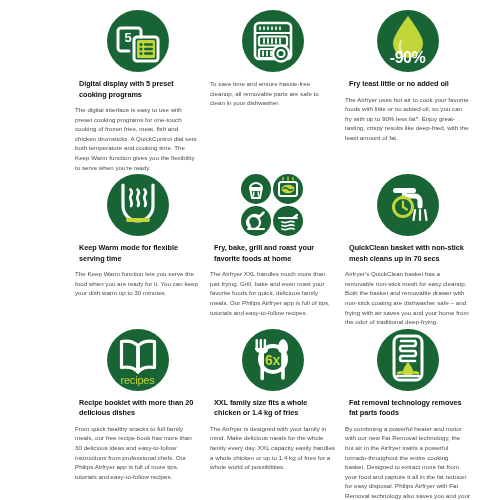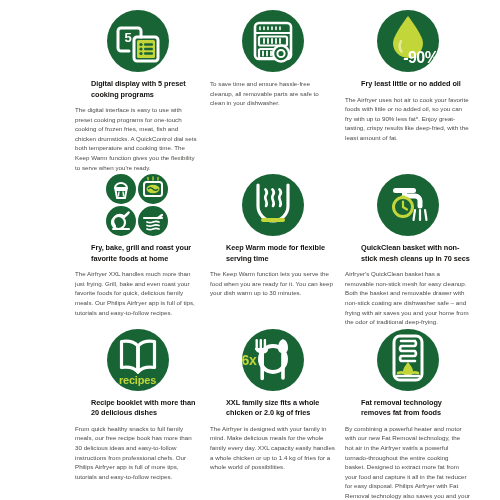--- a/index.html
+++ b/index.html
@@ -65,61 +65,61 @@
     width: 30px;
     height: 30px;
     border-radius: 50%;
   }
   .card-title {
     font-size: 7.3px;
     line-height: 10.5px;
     font-weight: bold;
     color: #14110f;
     letter-spacing: -0.05px;
-    margin: 0 0 5px 16px;
+    margin: 0 0 5px 4px;
   }
   .card-body {
     font-size: 6.2px;
     line-height: 9.6px;
     color: #4c4a48;
     margin: 0;
     letter-spacing: 0.01px;
   }
   svg { display: block; }
   .pct {
     position: absolute;
     bottom: 6px;
     left: 0;
     width: 100%;
-    text-align: right;
+    text-align: center;
     color: #ffffff;
     font-weight: bold;
     font-size: 16px;
     letter-spacing: -0.5px;
     line-height: 1;
   }
   .recipes-word {
     position: absolute;
     bottom: 5px;
     left: 0;
     width: 100%;
     text-align: center;
     color: #c3d639;
-    font-weight: bold;
+    font-weight: normal;
     font-size: 11px;
     line-height: 1;
     letter-spacing: -0.2px;
   }
   .sixx {
     position: absolute;
     top: 50%;
     left: 0;
     width: 100%;
     transform: translateY(-50%);
-    text-align: left;
+    text-align: center;
     color: #c3d639;
     font-weight: bold;
     font-size: 14px;
     line-height: 1;
     letter-spacing: -0.3px;
   }
 </style>
 </head>
 <body>
 
@@ -190,20 +190,38 @@
         <div class="circle">
           <svg width="62" height="62" viewBox="0 0 62 62" aria-hidden="true">
             <path d="M31 6 C31 6 16 25 16 33 a15 15 0 0 0 30 0 C46 25 31 6 31 6 Z" fill="#c3d639"></path>
             <path d="M24 31 C22 35 22.5 39 24.5 41.5" fill="none" stroke="#e4ec9a" stroke-width="2.4" stroke-linecap="round"></path>
           </svg>
           <span class="pct">-90%</span>
         </div>
       </div>
       <h3 class="card-title">Fry least little or no added oil</h3>
       <p class="card-body">The Airfryer uses hot air to cook your favorite foods with little or no added oil, so you can fry with up to 90% less fat*. Enjoy great-tasting, crispy results like deep-fried, with the least amount of fat.</p>
+    </div>
+
+    <div class="card">
+      <div class="icon-wrap">
+        <div class="circle">
+          <svg width="62" height="62" viewBox="0 0 62 62" aria-hidden="true">
+            <path d="M16 11 v21 a15 15 0 0 0 30 0 v-21" fill="none" stroke="#ffffff" stroke-width="3.2" stroke-linecap="round"></path>
+            <g fill="none" stroke="#ffffff" stroke-width="2.6" stroke-linecap="round">
+              <path d="M24 32 c3 -4 -3 -7 0 -11 c2 -2.6 0.5 -4.4 -0.6 -5.6"></path>
+              <path d="M31 32 c3 -4 -3 -7 0 -11 c2 -2.6 0.5 -4.4 -0.6 -5.6"></path>
+              <path d="M38 32 c3 -4 -3 -7 0 -11 c2 -2.6 0.5 -4.4 -0.6 -5.6"></path>
+            </g>
+            <rect x="19" y="44" width="24" height="4" rx="2" fill="#c3d639"></rect>
+          </svg>
+        </div>
+      </div>
+      <h3 class="card-title">Keep Warm mode for flexible serving time</h3>
+      <p class="card-body">The Keep Warm function lets you serve the food when you are ready for it. You can keep your dish warm up to 30 minutes.</p>
     </div>
 
     <div class="card">
       <div class="icon-wrap">
         <div class="quad">
           <div class="circle">
             <svg width="30" height="30" viewBox="0 0 30 30" aria-hidden="true">
               <path d="M9 14 a6 5 0 0 1 12 0 Z" fill="none" stroke="#ffffff" stroke-width="2"></path>
               <path d="M9.5 16 h11 l-1.6 8 h-7.8 Z" fill="none" stroke="#ffffff" stroke-width="2"></path>
               <g stroke="#ffffff" stroke-width="1.4">
@@ -246,38 +264,20 @@
         </div>
       </div>
       <h3 class="card-title">Fry, bake, grill and roast your favorite foods at home</h3>
       <p class="card-body">The Airfryer XXL handles much more than just frying. Grill, bake and even roast your favorite foods for quick, delicious family meals. Our Philips Airfryer app is full of tips, tutorials and easy-to-follow recipes.</p>
     </div>
 
     <div class="card">
       <div class="icon-wrap">
         <div class="circle">
           <svg width="62" height="62" viewBox="0 0 62 62" aria-hidden="true">
-            <path d="M16 11 v21 a15 15 0 0 0 30 0 v-21" fill="none" stroke="#ffffff" stroke-width="3.2" stroke-linecap="round"></path>
-            <g fill="none" stroke="#ffffff" stroke-width="2.6" stroke-linecap="round">
-              <path d="M24 32 c3 -4 -3 -7 0 -11 c2 -2.6 0.5 -4.4 -0.6 -5.6"></path>
-              <path d="M31 32 c3 -4 -3 -7 0 -11 c2 -2.6 0.5 -4.4 -0.6 -5.6"></path>
-              <path d="M38 32 c3 -4 -3 -7 0 -11 c2 -2.6 0.5 -4.4 -0.6 -5.6"></path>
-            </g>
-            <rect x="19" y="44" width="24" height="4" rx="2" fill="#c3d639"></rect>
-          </svg>
-        </div>
-      </div>
-      <h3 class="card-title">Keep Warm mode for flexible serving time</h3>
-      <p class="card-body">The Keep Warm function lets you serve the food when you are ready for it. You can keep your dish warm up to 30 minutes.</p>
-    </div>
-
-    <div class="card">
-      <div class="icon-wrap">
-        <div class="circle">
-          <svg width="62" height="62" viewBox="0 0 62 62" aria-hidden="true">
             <rect x="16" y="14" width="23" height="5" rx="2.5" fill="#ffffff"></rect>
             <rect x="25" y="18" width="5" height="10" fill="#ffffff"></rect>
             <path d="M30 22 h8 a5 5 0 0 1 5 5 v5" fill="none" stroke="#ffffff" stroke-width="5" stroke-linecap="round"></path>
             <g stroke="#ffffff" stroke-width="2.2" stroke-linecap="round">
               <line x1="38" y1="36" x2="36.5" y2="46"></line>
               <line x1="43" y1="36" x2="43" y2="46"></line>
               <line x1="48" y1="36" x2="49.5" y2="46"></line>
             </g>
             <circle cx="26" cy="33" r="9.5" fill="#186434" stroke="#c3d639" stroke-width="3"></circle>
             <rect x="23.4" y="21.5" width="5.2" height="3" rx="1.2" fill="#c3d639"></rect>
@@ -319,34 +319,34 @@
               <rect x="21.7" y="10" width="2.4" height="10" rx="1"></rect>
               <path d="M13 19 h11.5 a1.5 1.5 0 0 1 1.5 1.5 q0 3 -4 4 v25 a1.8 1.8 0 0 1 -3.6 0 v-25 q-4 -1 -5.4 -4 Z"></path>
             </g>
             <g fill="#ffffff">
               <path d="M41 10 q5 2 5 9 q0 4 -3.2 5 v25 a1.8 1.8 0 0 1 -3.6 0 v-25 q-3.2 -1 -3.2 -5 q0 -7 5 -9 Z"></path>
             </g>
           </svg>
           <span class="sixx">6x</span>
         </div>
       </div>
-      <h3 class="card-title">XXL family size fits a whole chicken or 2.0 kg of fries</h3>
+      <h3 class="card-title">XXL family size fits a whole chicken or 1.4 kg of fries</h3>
       <p class="card-body">The Airfryer is designed with your family in mind. Make delicious meals for the whole family every day. XXL capacity easily handles a whole chicken or up to 1.4 kg of fries for a whole world of possibilities.</p>
     </div>
 
     <div class="card">
       <div class="icon-wrap">
         <div class="circle">
           <svg width="62" height="62" viewBox="0 0 62 62" aria-hidden="true">
             <rect x="17" y="7" width="28" height="44" rx="6" fill="none" stroke="#ffffff" stroke-width="3"></rect>
             <path d="M24 12 h14 M38 12 a4 4 0 0 1 0 5 H24 a4 4 0 0 0 0 5 h14 a4 4 0 0 1 0 5 H24 a4 4 0 0 0 0 5 h14" fill="none" stroke="#ffffff" stroke-width="2.6" stroke-linecap="round" stroke-linejoin="round"></path>
             <path d="M31 33 c0 0 -5 6 -5 9 a5 5 0 0 0 10 0 c0 -3 -5 -9 -5 -9 Z" fill="#c3d639"></path>
             <path d="M21 44 q5 -2 10 2 M41 44 q-5 -2 -10 2" fill="none" stroke="#c3d639" stroke-width="2.6" stroke-linecap="round"></path>
             <line x1="20" y1="47" x2="42" y2="47" stroke="#ffffff" stroke-width="2.4" stroke-linecap="round"></line>
           </svg>
         </div>
       </div>
-      <h3 class="card-title">Fat removal technology removes fat from foods</h3>
+      <h3 class="card-title">Fat removal technology removes fat parts foods</h3>
       <p class="card-body">By combining a powerful heater and motor with our new Fat Removal technology, the hot air in the Airfryer swirls a powerful tornado-throughout the entire cooking basket. Designed to extract more fat from your food and capture it all in the fat reducer for easy disposal. Philips Airfryer with Fat Removal technology also saves you and your home from the smell of fried oil compared to a regular fryer.</p>
     </div>
 
   </div>
 </div>
 
 </body></html>

